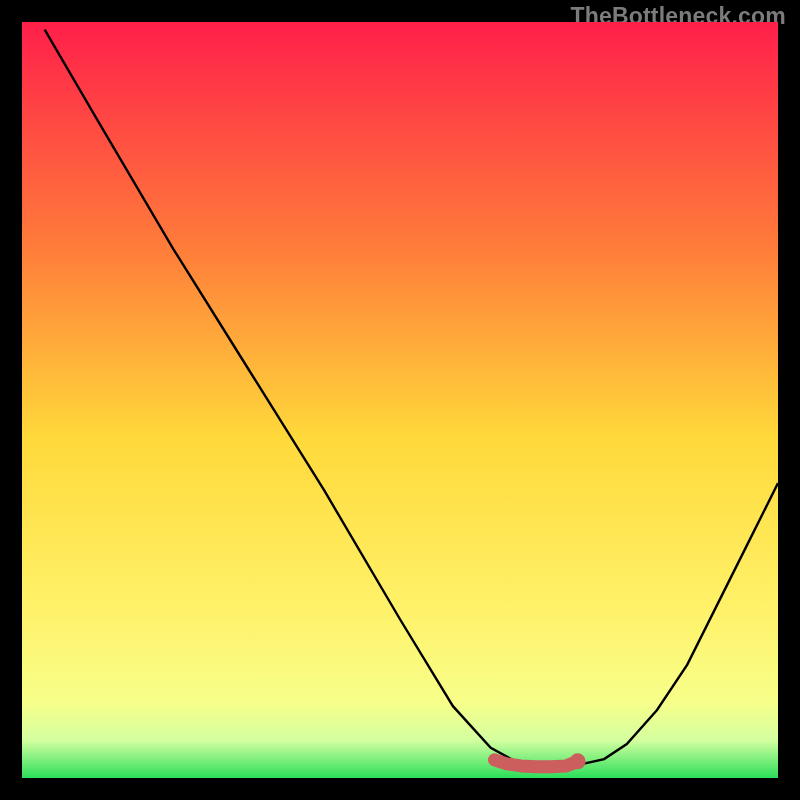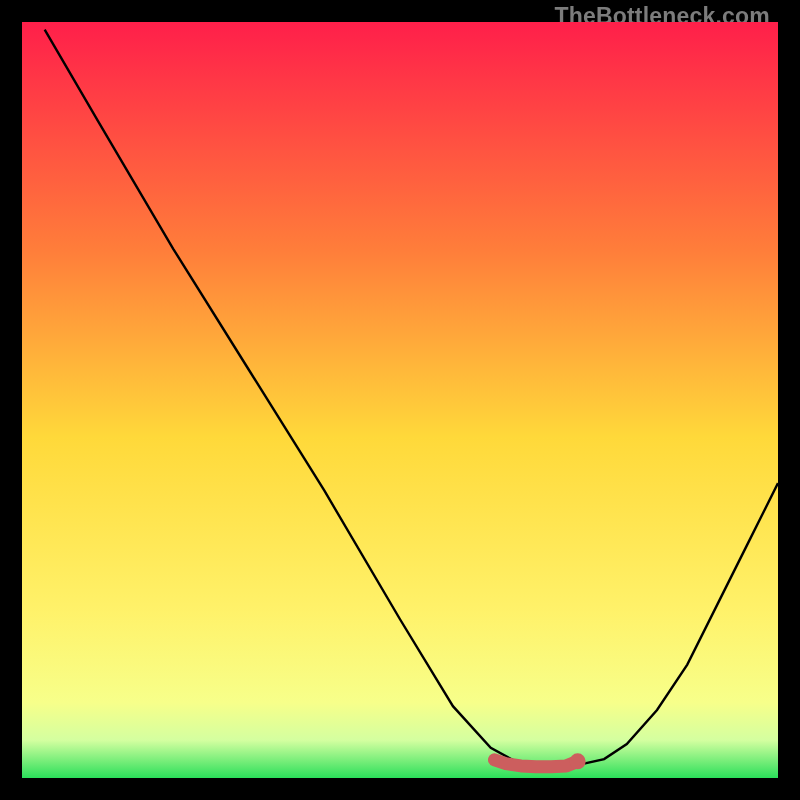--- a/index.html
+++ b/index.html
@@ -20,21 +20,21 @@
   .plot {
     position: absolute;
     left: 22px;
     top: 22px;
     width: 756px;
     height: 756px;
   }
   .watermark {
     position: absolute;
     top: 3px;
-    right: 30px;
+    right: 14px;
     font-size: 23px;
     font-weight: 600;
     color: #7c7c7c;
     letter-spacing: 0.2px;
   }
 </style>
 </head>
 <body>
 
 <div class="stage">

